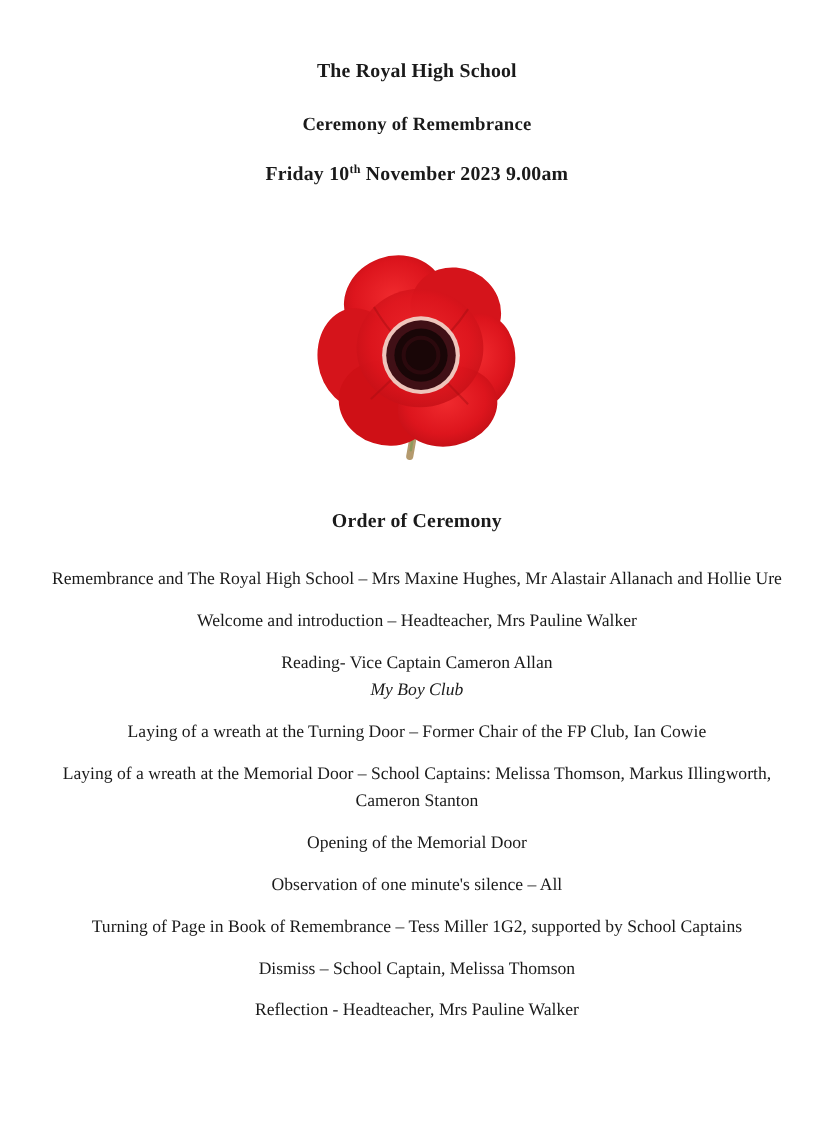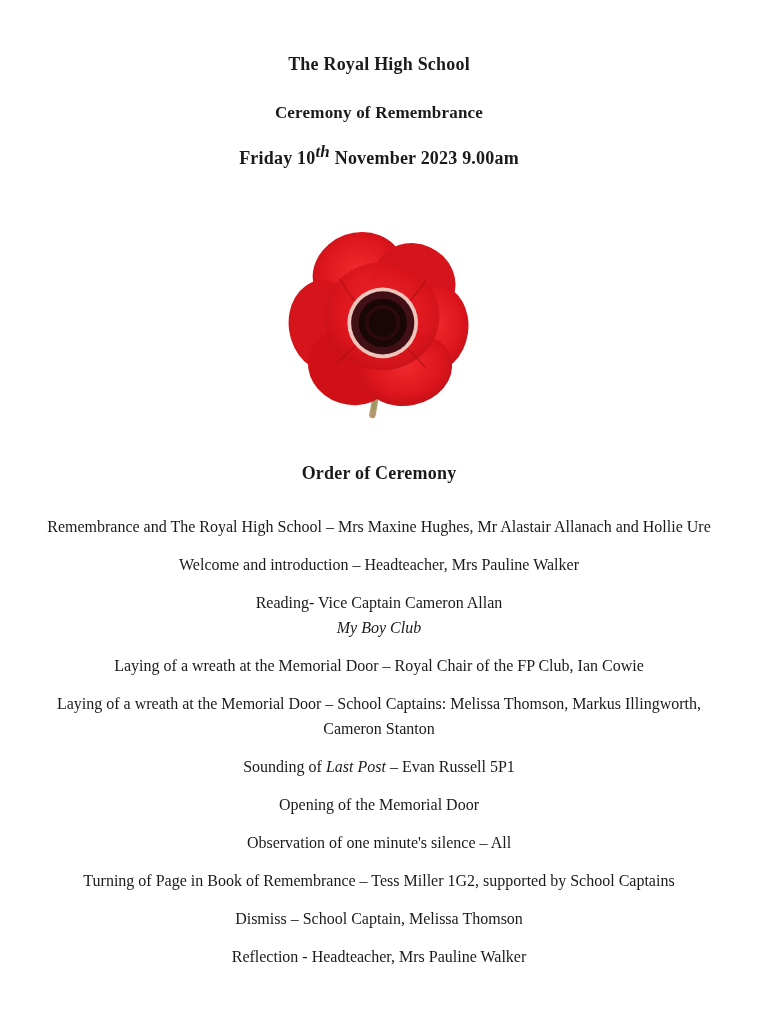--- a/index.html
+++ b/index.html
@@ -33,24 +33,23 @@
     margin: 0 0 25px 0;
     letter-spacing: 0.2px;
   }
   .ceremony-datetime {
     font-size: 18px;
     font-weight: bold;
     margin: 0;
     letter-spacing: 0.2px;
   }
   .ceremony-datetime sup {
-    font-size: 17px;
+    font-size: 11px;
     vertical-align: super;
     line-height: 0;
-    font-style: italic;
   }
   .poppy-wrap {
     width: 186px;
     height: 196px;
     margin: 54px auto 0 auto;
   }
   .poppy-wrap svg { display: block; width: 100%; height: 100%; }
   .order-heading {
     text-align: center;
     font-size: 18px;
@@ -119,23 +118,22 @@
       <circle cx="104" cy="107" r="17" fill="none" stroke="#2e0a0e" stroke-width="4" opacity="0.9"></circle>
     </svg>
   </div>
 
   <section>
     <h4 class="order-heading">Order of Ceremony</h4>
     <div class="order-list" id="order-list">
         <p class="order-item"><span>Remembrance and The Royal High School – Mrs Maxine Hughes, Mr Alastair Allanach and Hollie Ure</span></p>
         <p class="order-item"><span>Welcome and introduction – Headteacher, Mrs Pauline Walker</span></p>
         <p class="order-item"><span>Reading- Vice Captain Cameron Allan</span><br><span class="italic">My Boy Club</span></p>
-        <p class="order-item"><span>Laying of a wreath at the Memorial Door – Royal Chair of the FP Club, Ian Cowie</span></p>
+        <p class="order-item"><span>Laying of a wreath at the Turning Door – Former Chair of the FP Club, Ian Cowie</span></p>
         <p class="order-item"><span>Laying of a wreath at the Memorial Door – School Captains: Melissa Thomson, Markus Illingworth, Cameron Stanton</span></p>
-        <p class="order-item"><span>Sounding of </span><span class="italic">Last Post</span><span> – Evan Russell 5P1</span></p>
         <p class="order-item"><span>Opening of the Memorial Door</span></p>
         <p class="order-item"><span>Observation of one minute's silence – All</span></p>
         <p class="order-item"><span>Turning of Page in Book of Remembrance – Tess Miller 1G2, supported by School Captains</span></p>
         <p class="order-item"><span>Dismiss – School Captain, Melissa Thomson</span></p>
         <p class="order-item"><span>Reflection - Headteacher, Mrs Pauline Walker</span></p>
       </div>
   </section>
 
 </div>
 

